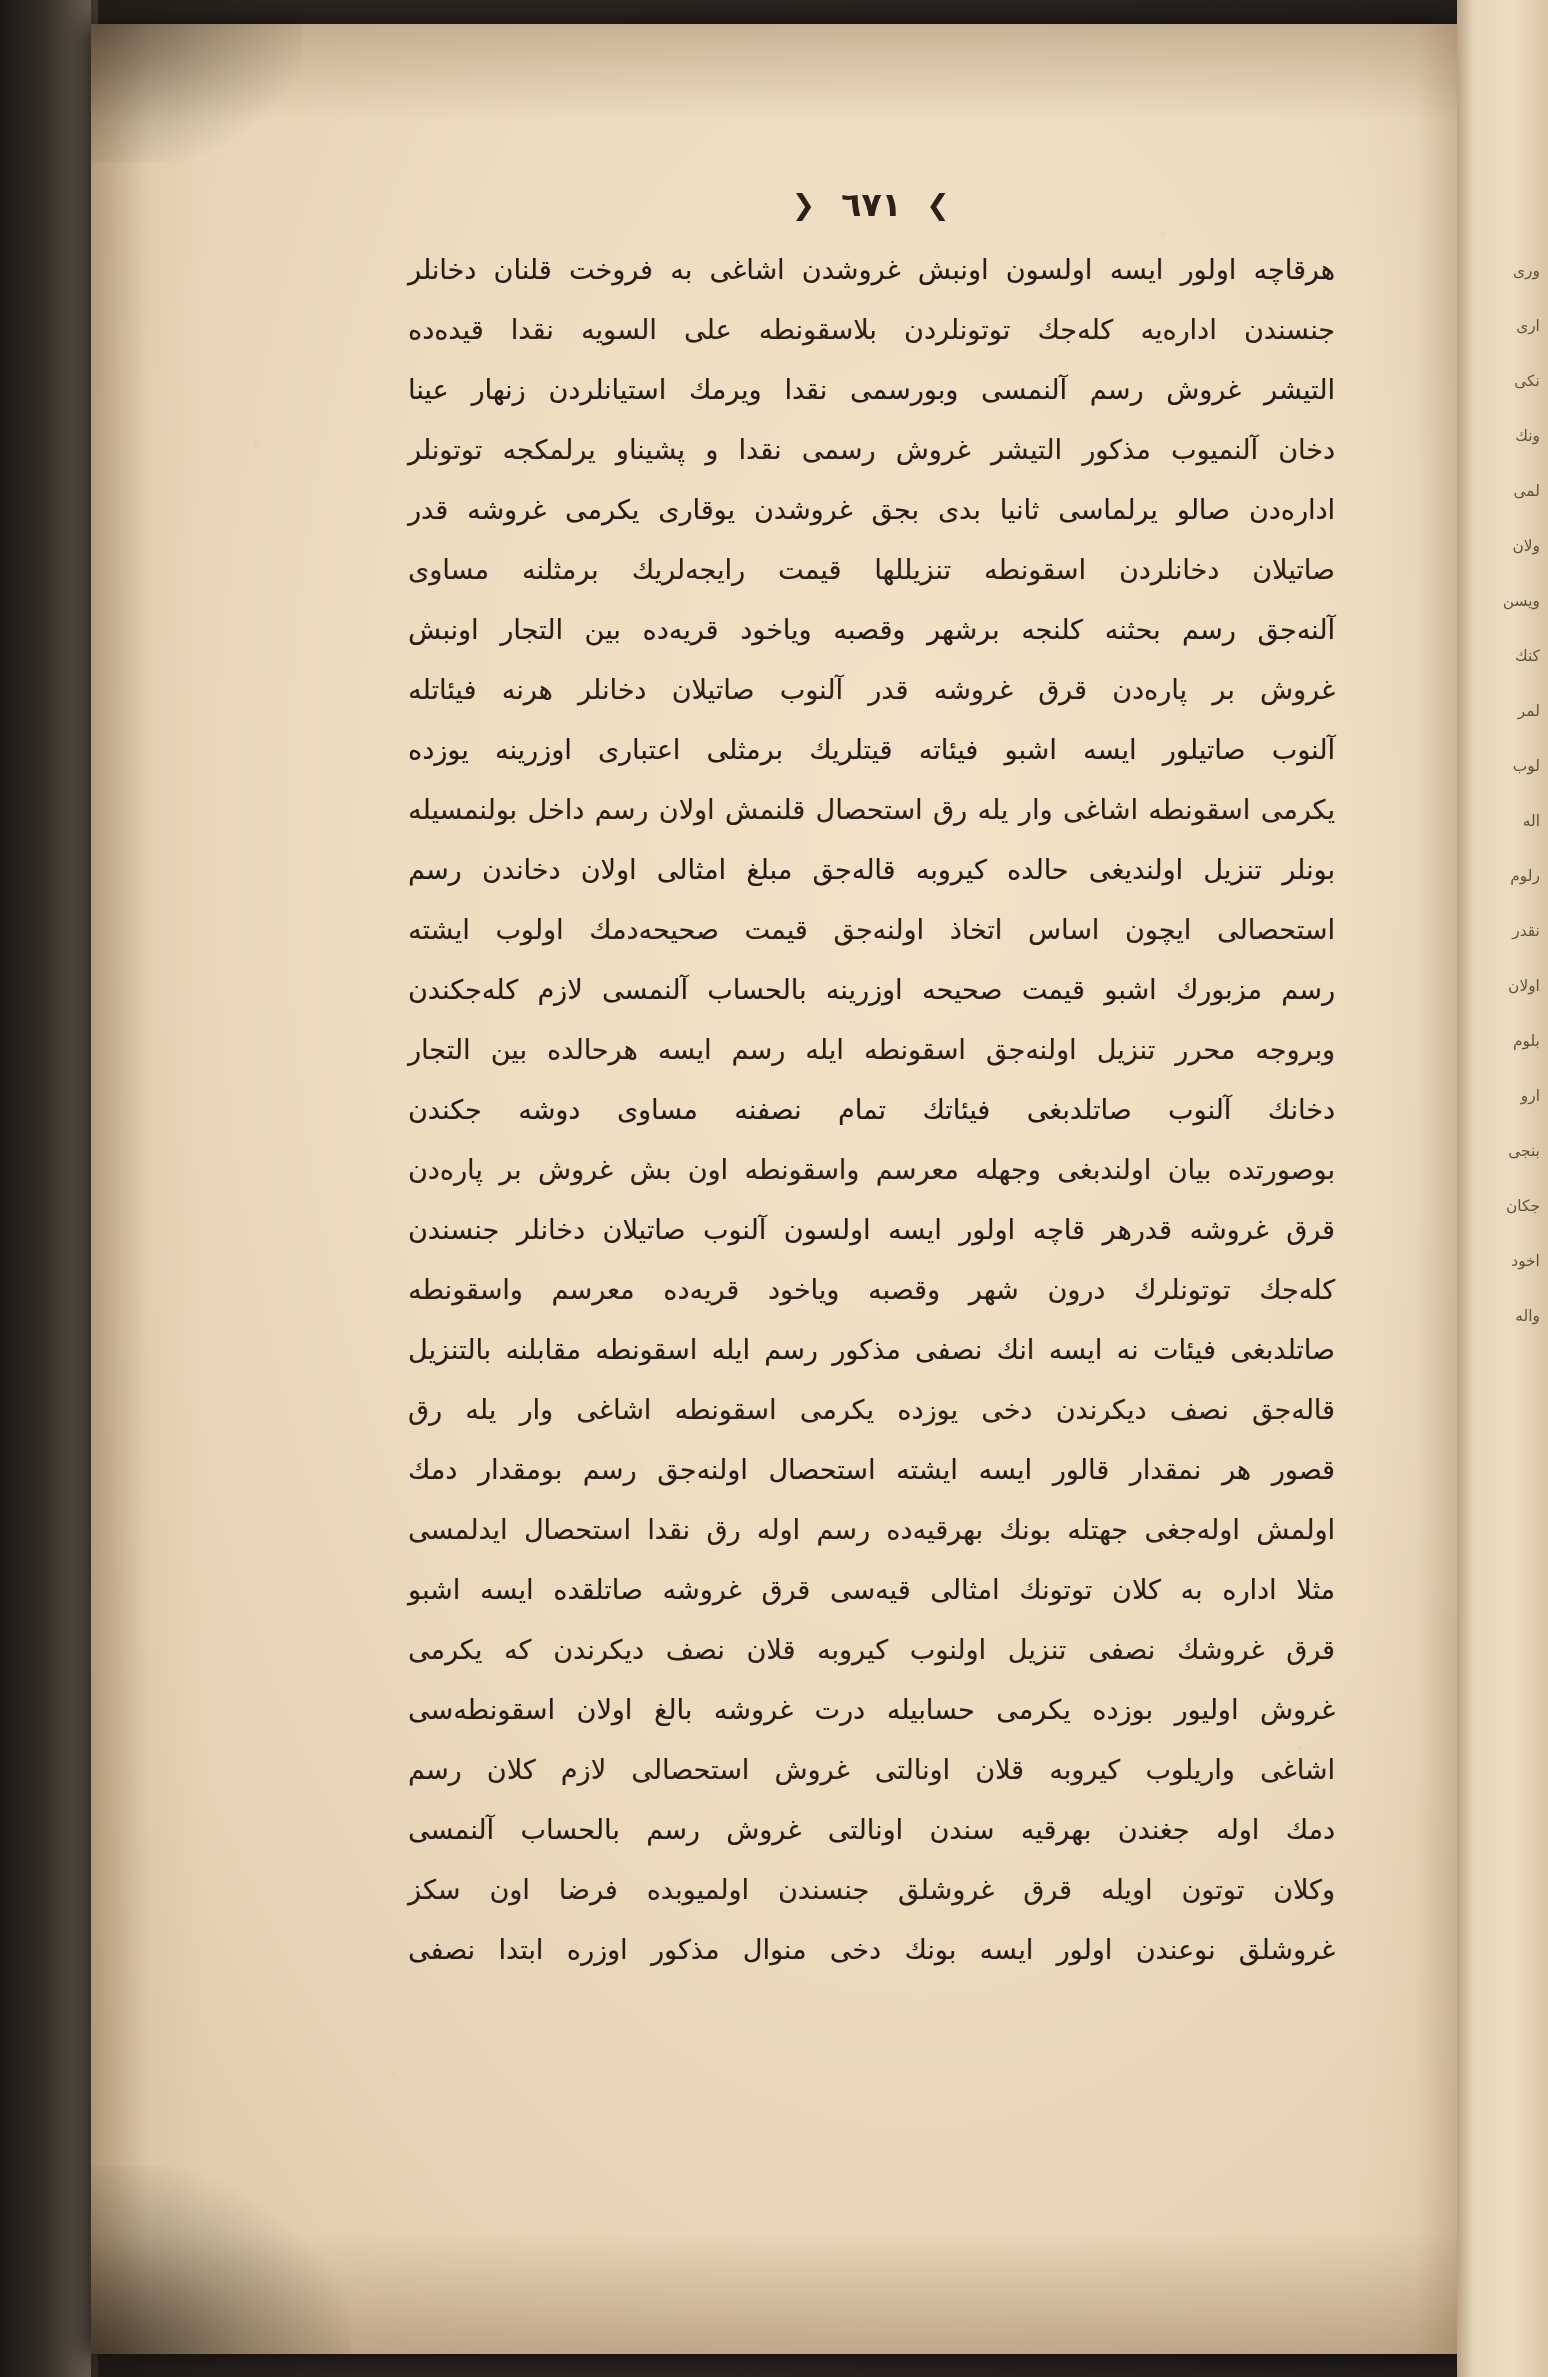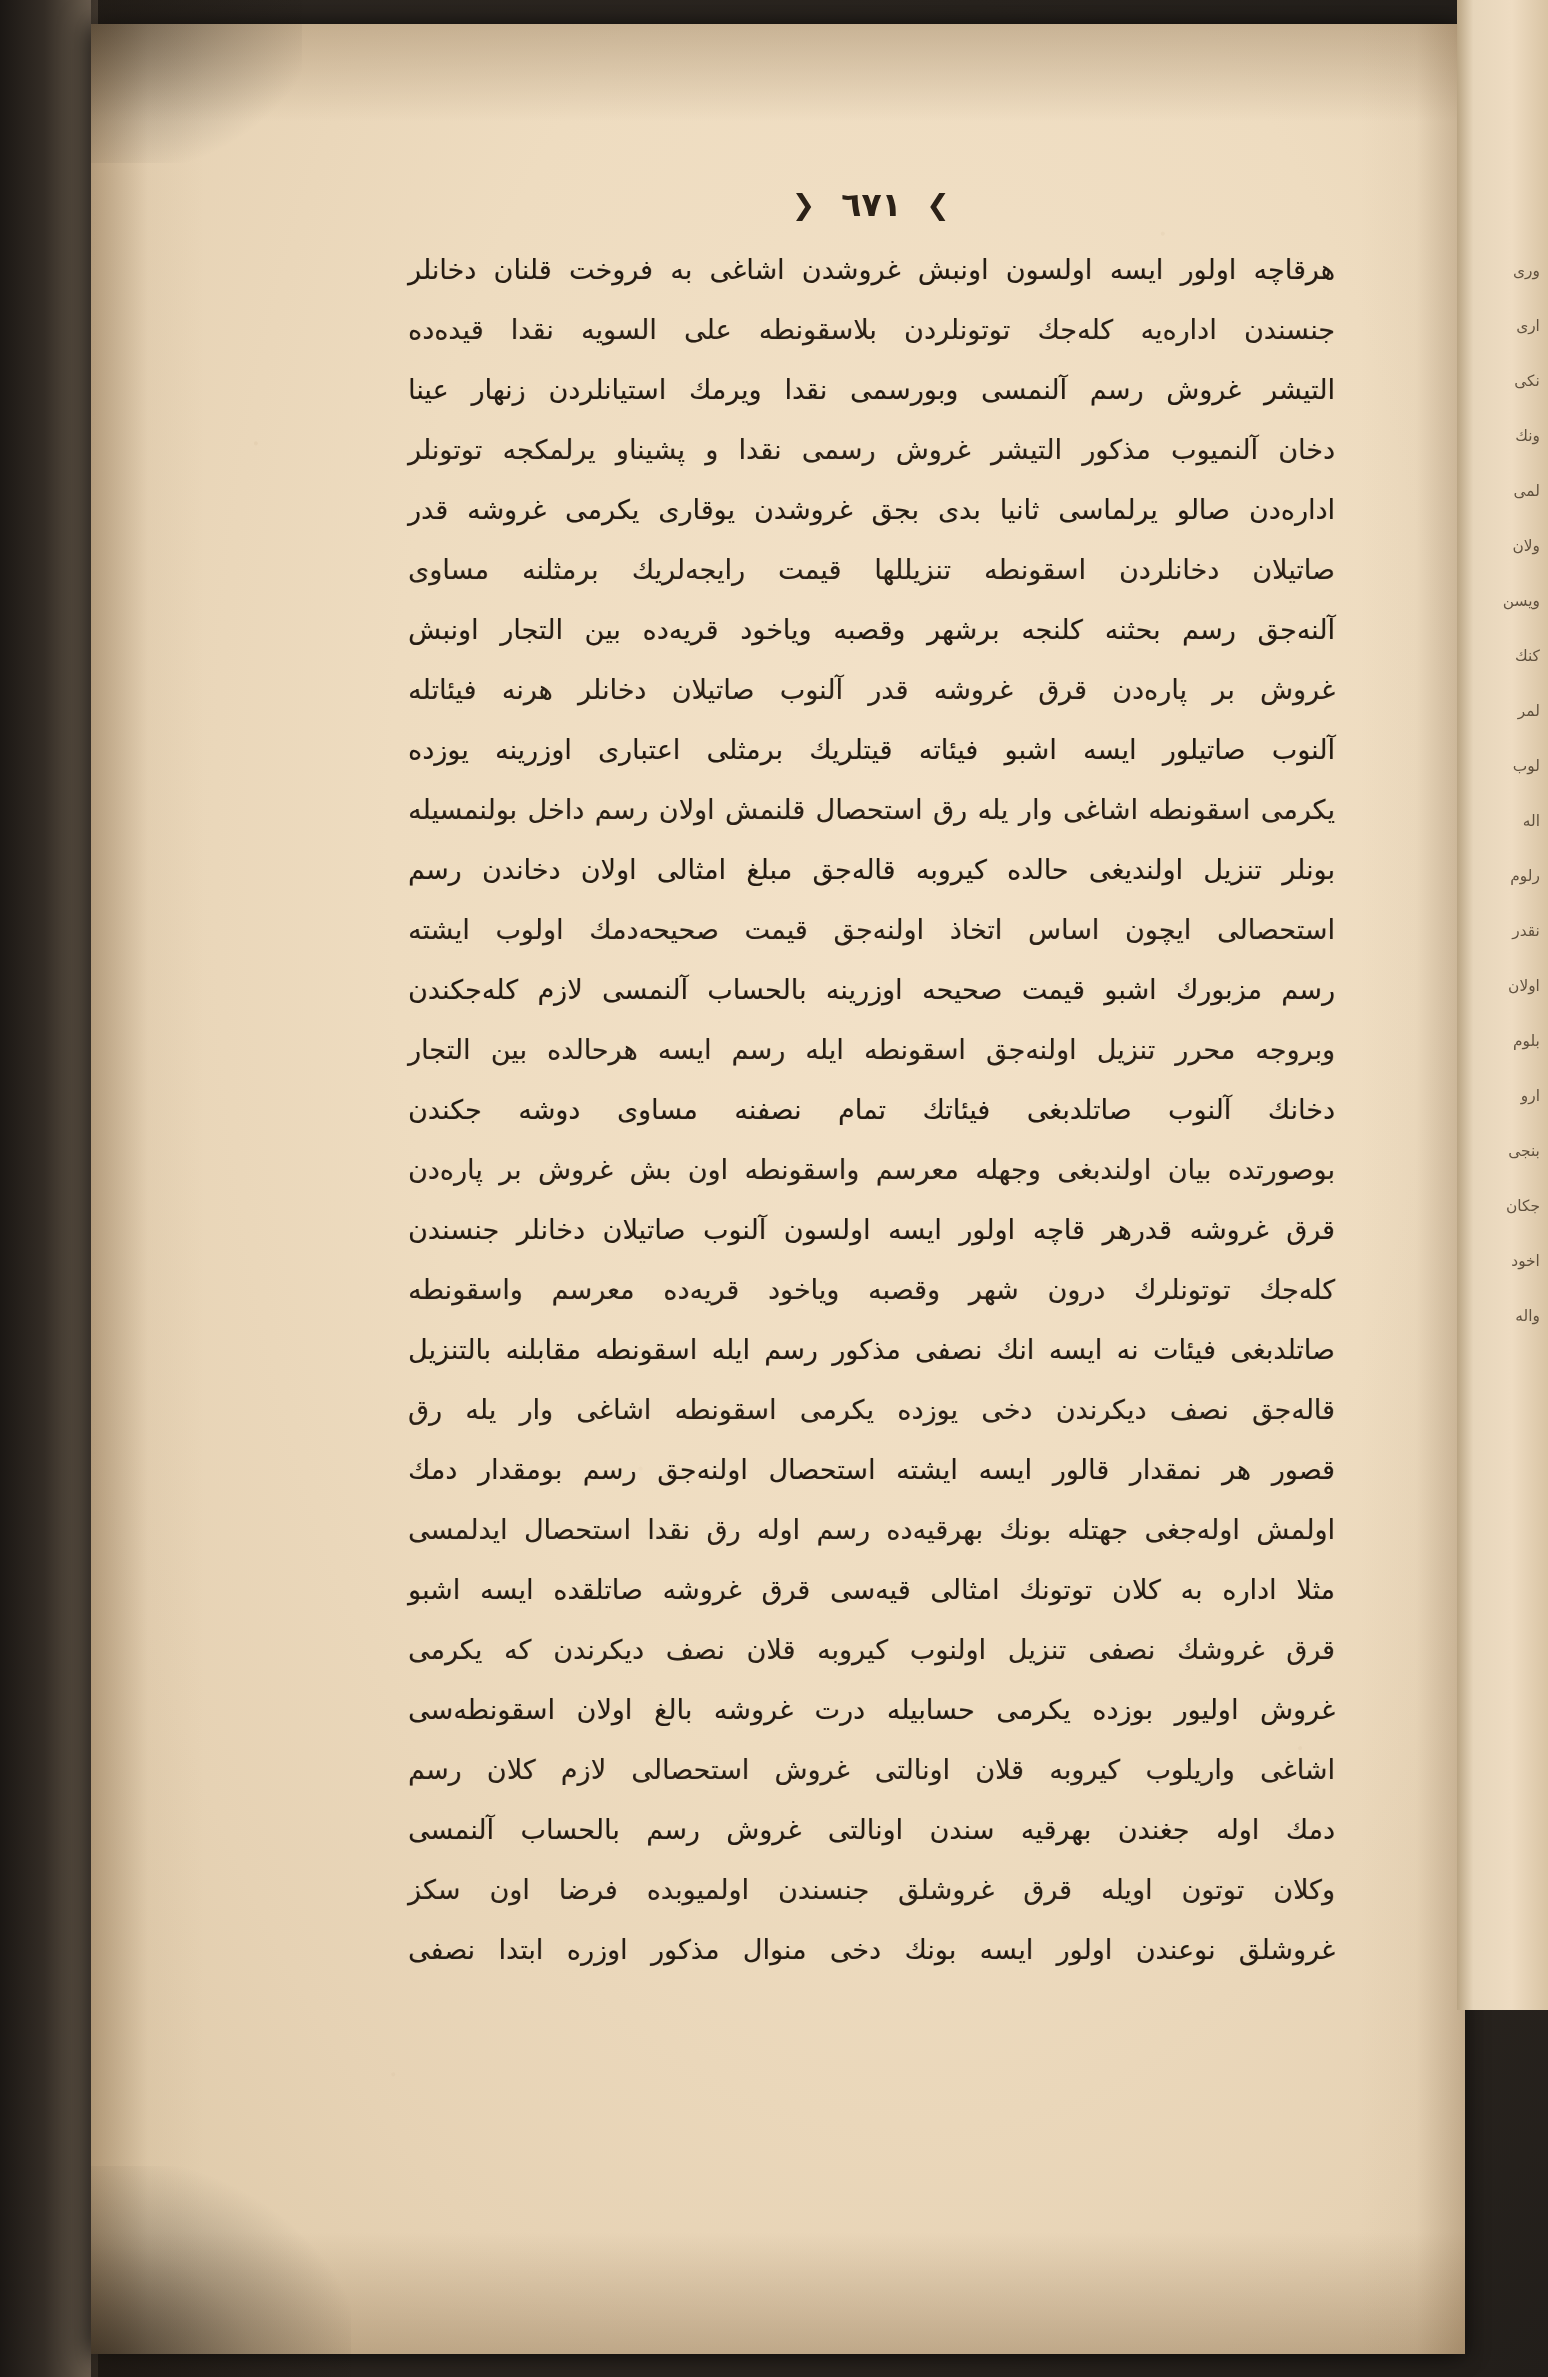--- a/index.html
+++ b/index.html
@@ -71,21 +71,21 @@
       linear-gradient(to bottom, rgba(110,80,45,0.30) 0px, rgba(0,0,0,0) 98px),
       linear-gradient(to top, rgba(110,80,45,0.33) 0px, rgba(0,0,0,0) 122px);
   }
 
   
   #next-page-sliver {
     position: absolute;
     left: 1457px;
     top: 0px;
     width: 91px;
-    height: 2010px;
+    height: 2377px;
     background: linear-gradient(to right, #b9a483 0%, #e6d5ba 18%, #eedcc2 60%, #d9c4a4 100%);
   }
   #next-page-sliver .sliver-text {
     position: absolute;
     top: 244px;
     right: 8.1px;
     width: 70px;
     text-align: right;
     direction: rtl;
     font-family: "DejaVu Sans", sans-serif;

